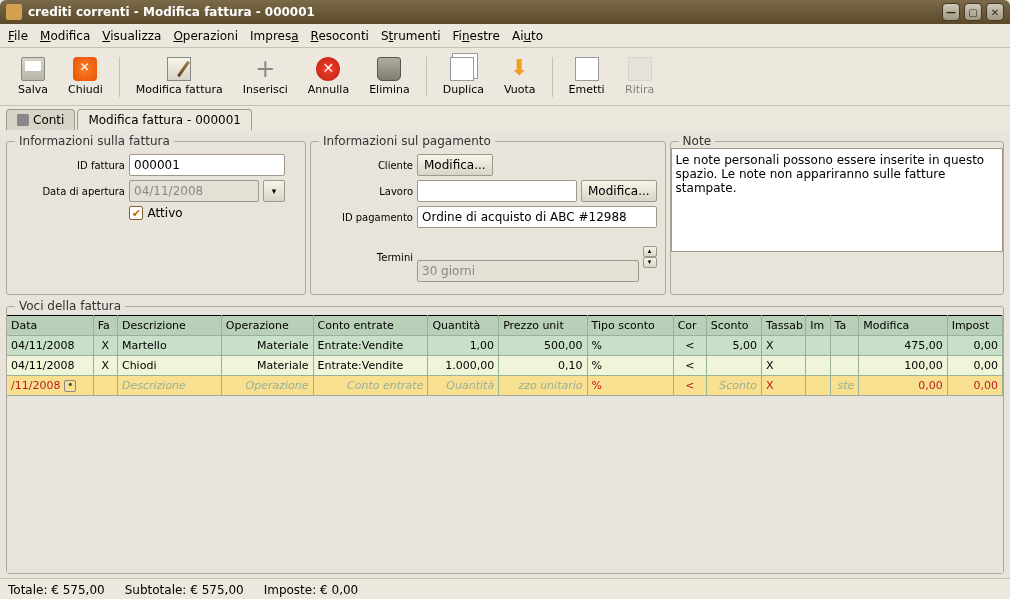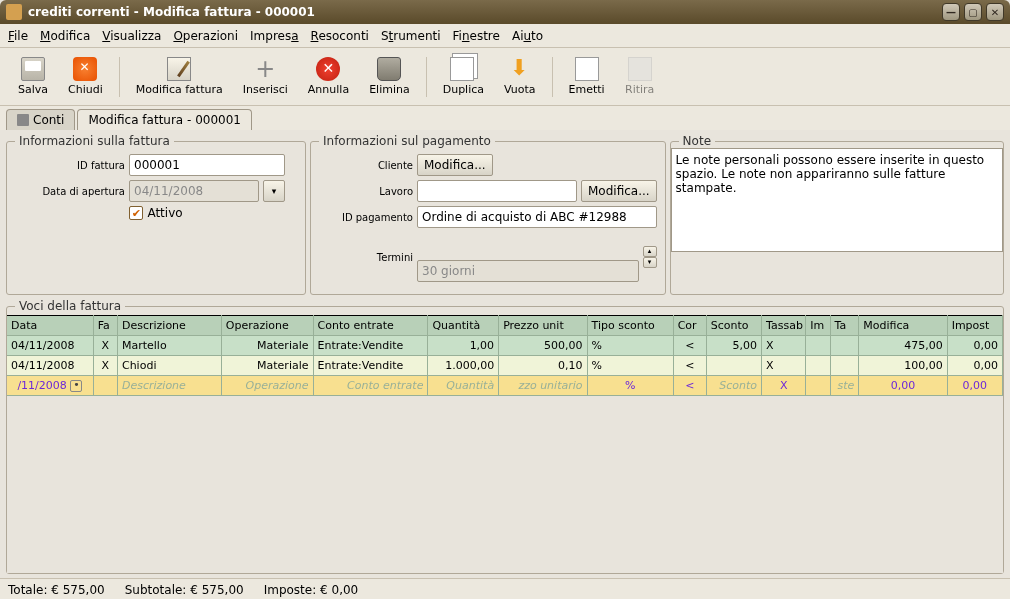--- a/index.html
+++ b/index.html
@@ -78,21 +78,21 @@
 
 .fs-voci { margin-top: 4px; padding: 2px 0 0 0; }
 .tbl { width: 100%; border-collapse: collapse; font-size: 11px; table-layout: fixed; }
 .tbl th, .tbl td { border: 1px solid #98b098; padding: 2px 4px; height: 20px; overflow: hidden; white-space: nowrap; text-overflow: clip; }
 .tbl th { background: #b8d0b8; font-weight: normal; text-align: left; border-top: 1px solid #000; }
 .tbl thead tr { border-bottom: 1px solid #000; }
 .tbl th:first-child, .tbl td:first-child { border-left: none; }
 .tbl .r1 td { background: #c8e0c8; }
 .tbl .r2 td { background: #f0f4d8; }
 .tbl .r3 td { background: #f8e090; color: #98b098; font-style: italic; }
-.tbl .r3 td.black { color: #6d28d9; font-style: normal; text-align: center; }
+.tbl .r3 td.black { color: #b91c1c; font-style: normal; }
 .tbl td.ra { text-align: right; }
 .tbl td.ca { text-align: center; }
 .tbl .dn { display:inline-block; width:12px; height:12px; border:1px solid #888; border-radius:2px; vertical-align:middle; position:relative; }
 .tbl .dn::after { content:"•"; position:absolute; top:-3px; left:2px; color:#444; }
 .tbl-wrap { height: 258px; background:#e8e4dc; overflow: hidden; border: none; }
 .tbl-body-blank { height: 178px; }
 
 
 .footer-totals { padding: 4px 8px; font-size: 12px; border-top: 1px solid #c8c0b0; background:#ece8de; display:flex; gap: 20px; }
 .statusbar { height: 24px; background: #ece8de; border-top: 1px solid #c8c0b0; display:flex; align-items:center; padding: 0 8px; font-size:12px; }

